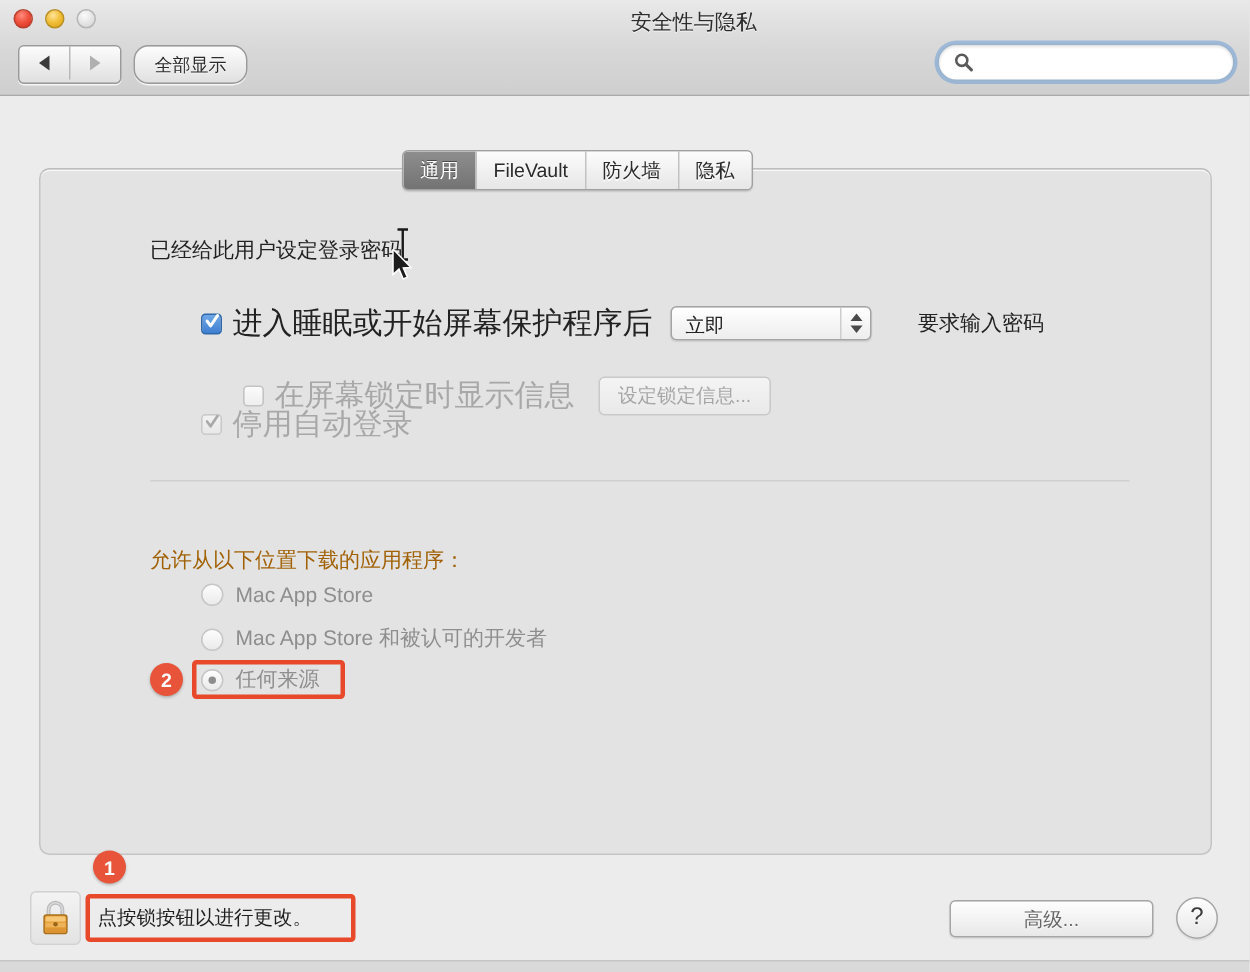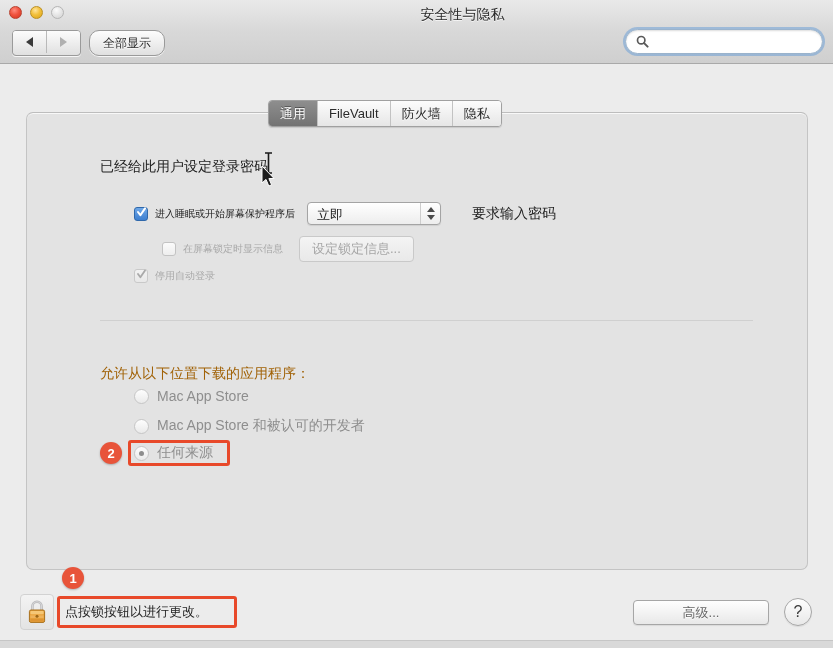--- a/index.html
+++ b/index.html
@@ -217,21 +217,21 @@
   }
 
   
   .cb-row {
     position: absolute;
     display: flex;
     align-items: center;
     gap: 7px;
   }
   #cb-row-1 { left: 134px; top: 202px; }
-  #cb-row-2 { left: 134px; top: 236px; padding-left: 28px; }
+  #cb-row-2 { left: 134px; top: 250px; padding-left: 28px; }
   #cb-row-3 { left: 134px; top: 269px; text-align: right; }
 
   .checkbox {
     width: 14px; height: 14px;
     border-radius: 3px;
     box-sizing: border-box;
     position: relative;
     flex: none;
   }
   .checkbox.on {
@@ -244,21 +244,21 @@
   }
   .checkbox.dim {
     background: linear-gradient(to bottom, #f2f2f2, #e8e8e8);
     border: 1px solid #c9c9c9;
   }
   .checkbox .mark {
     position: absolute;
     left: 2px; top: -1px;
     width: 9px; height: 11px;
   }
-  .cb-label { font-size: 10px; color: #222; }
+  .cb-label { font-size: 20px; color: #222; }
   .cb-label.dim { color: #a8a8a8; }
 
   
   #sleep-select {
     width: 134px;
     height: 23px;
     border: 1px solid #a4a4a4;
     border-radius: 4px;
     background: linear-gradient(to bottom, #ffffff, #ededed);
     display: flex;

